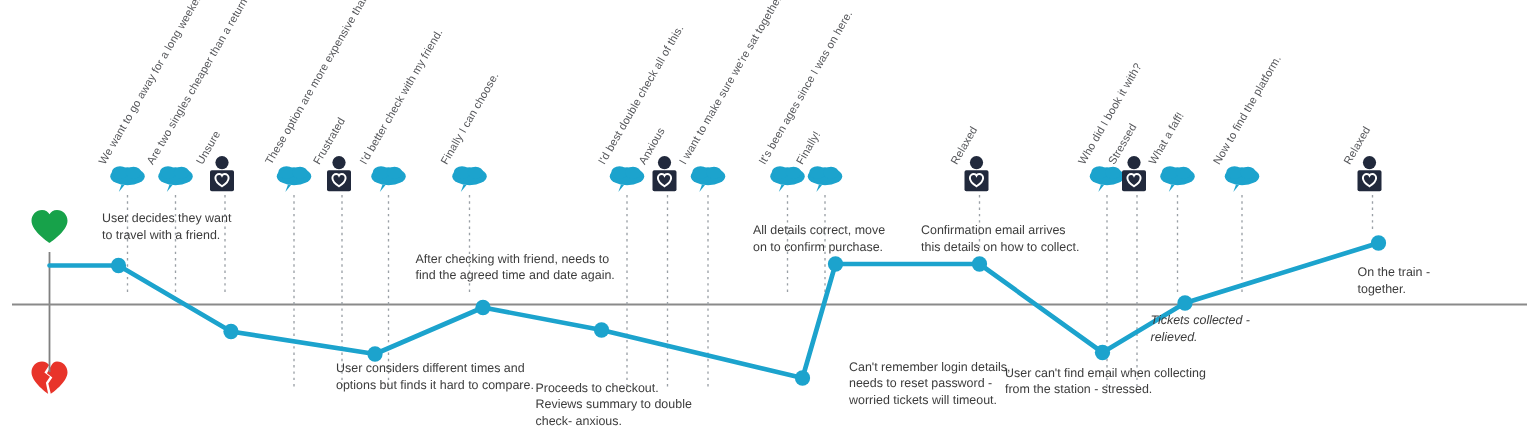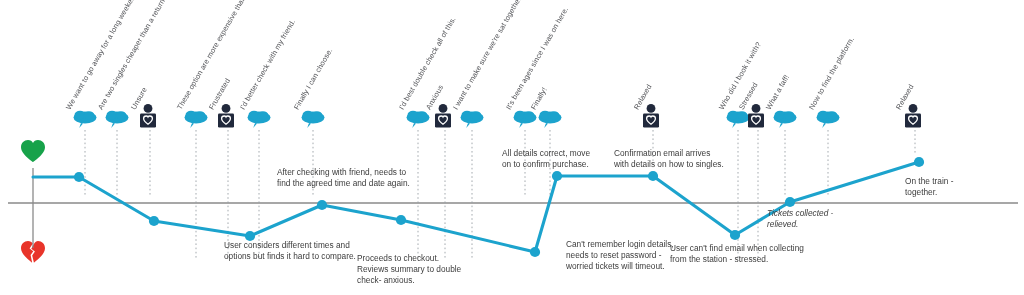--- a/index.html
+++ b/index.html
@@ -305,34 +305,36 @@
     <div class="qlabel" style="left:537px; top:102px;">Finally!</div>
     <div class="qlabel" style="left:640px; top:102px;">Relaxed</div>
     <div class="qlabel" style="left:725px; top:102px;">Who did I book it with?</div>
     <div class="qlabel" style="left:745px; top:102px;">Stressed</div>
     <div class="qlabel" style="left:772px; top:102px;">What a faff!</div>
     <div class="qlabel" style="left:815px; top:102px;">Now to find the platform.</div>
     <div class="qlabel" style="left:902px; top:102px;">Relaxed</div>
   </div>
 
   <div class="layer">
+    <div class="note" style="left:68px;  top:140px;">User decides they want
+to travel with a friend.</div>
     <div class="note" style="left:196px; top:240px;margin-left:28px;">User considers different times and
 options but finds it hard to compare.</div>
     <div class="note" style="left:277px; top:167px;">After checking with friend, needs to
 find the agreed time and date again.</div>
     <div class="note" style="left:357px; top:226px;margin-top:27px;">Proceeds to checkout.
 Reviews summary to double
 check- anxious.</div>
     <div class="note" style="left:502px; top:148px;">All details correct, move
 on to confirm purchase.</div>
     <div class="note" style="left:566px; top:239px;">Can't remember login details,
 needs to reset password -
 worried tickets will timeout.</div>
     <div class="note" style="left:614px; top:148px;">Confirmation email arrives
-with details on how to singles.</div>
+this details on how to collect.</div>
     <div class="note" style="left:670px; top:243px;">User can't find email when collecting
 from the station - stressed.</div>
     <div class="note" style="left:767px; top:208px;font-style:italic;">Tickets collected -
 relieved.</div>
     <div class="note" style="left:905px; top:176px;">On the train -
 together.</div>
   </div>
 
 </div>
 

